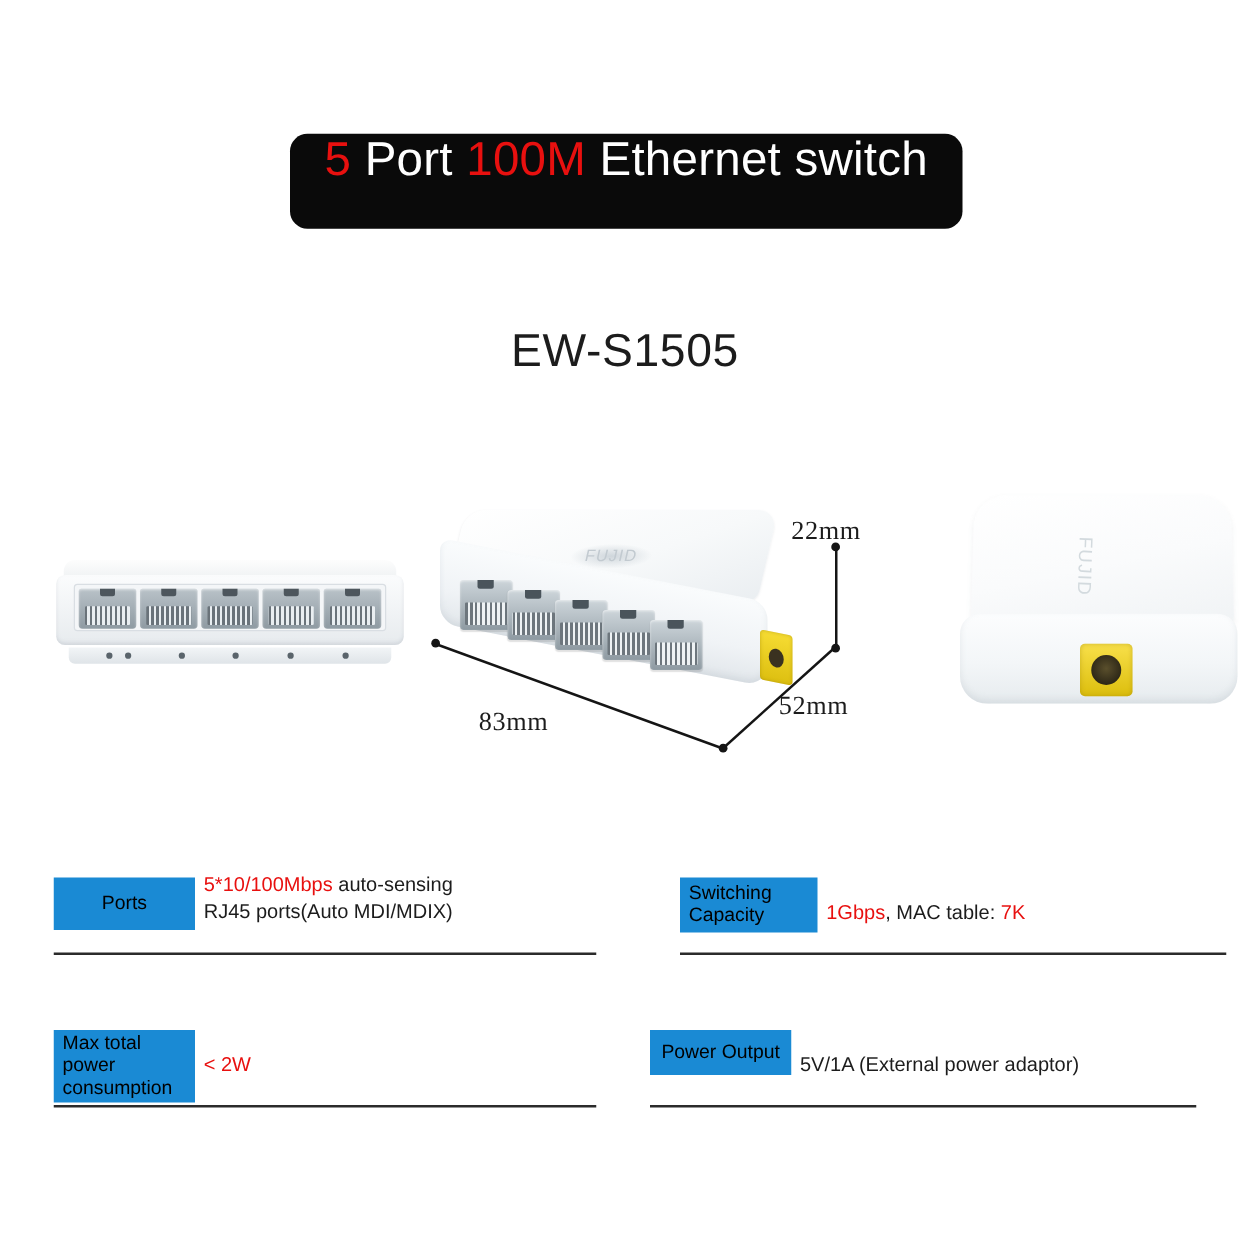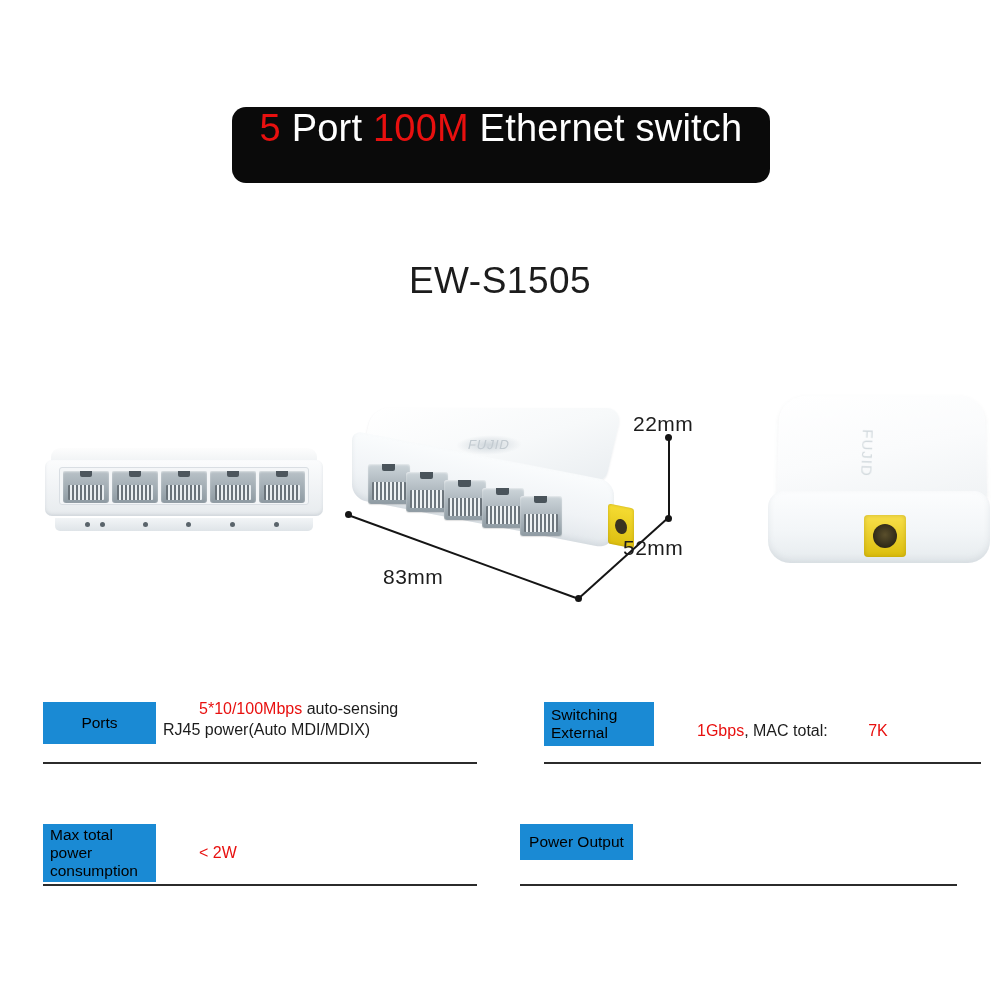--- a/index.html
+++ b/index.html
@@ -235,20 +235,21 @@
     width: 7px; height: 7px;
     background: #151515;
     border-radius: 50%;
   }
   .dim-label {
     position: absolute;
     font-size: 21px;
     color: #1c1c1c;
     white-space: nowrap;
     letter-spacing: 0.5px;
+    font-family: Liberation Serif, serif;
   }
 
   
   .rear-view {
     position: absolute;
     left: 760px;
     top: 15px;
     width: 235px;
     height: 215px;
   }
@@ -331,21 +332,21 @@
     justify-content: center;
     padding-left: 7px;
   }
   .spec-value {
     position: absolute;
     font-size: 16px;
     line-height: 21px;
     color: #1c1c1c;
     white-space: nowrap;
   }
-  .spec-value .red { color: #e8100f; margin-left: 36px; }
+  .spec-value .red { color: #e8100f; }
   .spec-rule {
     position: absolute;
     left: 0;
     bottom: 0;
     height: 2px;
     background: #2b2b2b;
   }
 </style>
 </head>
 <body>
@@ -408,64 +409,65 @@
     <div class="iso-dcjack"></div>
   </div>
 
   <div class="dim-dot" style="left:345px; top:131px"></div>
   <div class="dim-line" style="left:348px; top:134px; width:245px; height:2px; transform:rotate(20deg)"></div>
   <div class="dim-dot" style="left:575px; top:215px"></div>
   <div class="dim-label" style="left:383px; top:185px">83mm</div>
 
   <div class="dim-line" style="left:578px; top:218px; width:121px; height:2px; transform:rotate(-42deg)"></div>
   <div class="dim-dot" style="left:665px; top:135px"></div>
-  <div class="dim-label" style="left:623px; top:156px">52mm</div>
+  <div class="dim-label" style="left:623px; top:172px">52mm</div>
 
   <div class="dim-dot" style="left:665px; top:54px"></div>
   <div class="dim-line" style="left:668px; top:57px; width:2px; height:81px"></div>
   <div class="dim-label" style="left:633px; top:32px">22mm</div>
 
   <div class="rear-view">
     <div class="rv-top"></div>
     <div class="rv-logo">FUJID</div>
     <div class="rv-face"></div>
     <div class="rv-dcjack"></div>
   </div>
 </div>
 
 <div class="spec-table">
 
   <div class="spec-cell" style="left:43px; top:0; width:434px">
     <div class="spec-label centered" style="width:113px; height:42px">Ports</div>
     <div class="spec-value" style="left:120px; top:8px">
       <span class="red">5*10/100Mbps</span><span> auto-sensing</span><br>
-      <span>RJ45 power(Auto MDI/MDIX)</span>
+      <span>RJ45 ports(Auto MDI/MDIX)</span>
     </div>
     <div class="spec-rule" style="width:434px"></div>
   </div>
 
   <div class="spec-cell" style="left:544px; top:0; width:437px">
     <div class="spec-label lefted" style="width:110px; height:44px">
       <span>Switching</span>
-      <span>External</span>
+      <span>Capacity</span>
     </div>
     <div class="spec-value" style="left:117px; top:30px">
-      <span class="red">1Gbps</span><span>, MAC total: </span><span class="red">7K</span>
+      <span class="red">1Gbps</span><span>, MAC table: </span><span class="red">7K</span>
     </div>
     <div class="spec-rule" style="width:437px"></div>
   </div>
 
   <div class="spec-cell" style="left:43px; top:122px; width:434px">
     <div class="spec-label lefted" style="width:113px; height:58px">
       <span>Max total power</span>
       <span>consumption</span>
     </div>
     <div class="spec-value" style="left:120px; top:30px">
       <span class="red">&lt; 2W</span>
     </div>
     <div class="spec-rule" style="width:434px"></div>
   </div>
 
   <div class="spec-cell" style="left:520px; top:122px; width:437px">
     <div class="spec-label centered" style="width:113px; height:36px">Power Output</div>
+    <div class="spec-value" style="left:120px; top:30px">5V/1A (External power adaptor)</div>
     <div class="spec-rule" style="width:437px"></div>
   </div>
 </div>
 
 </body></html>

